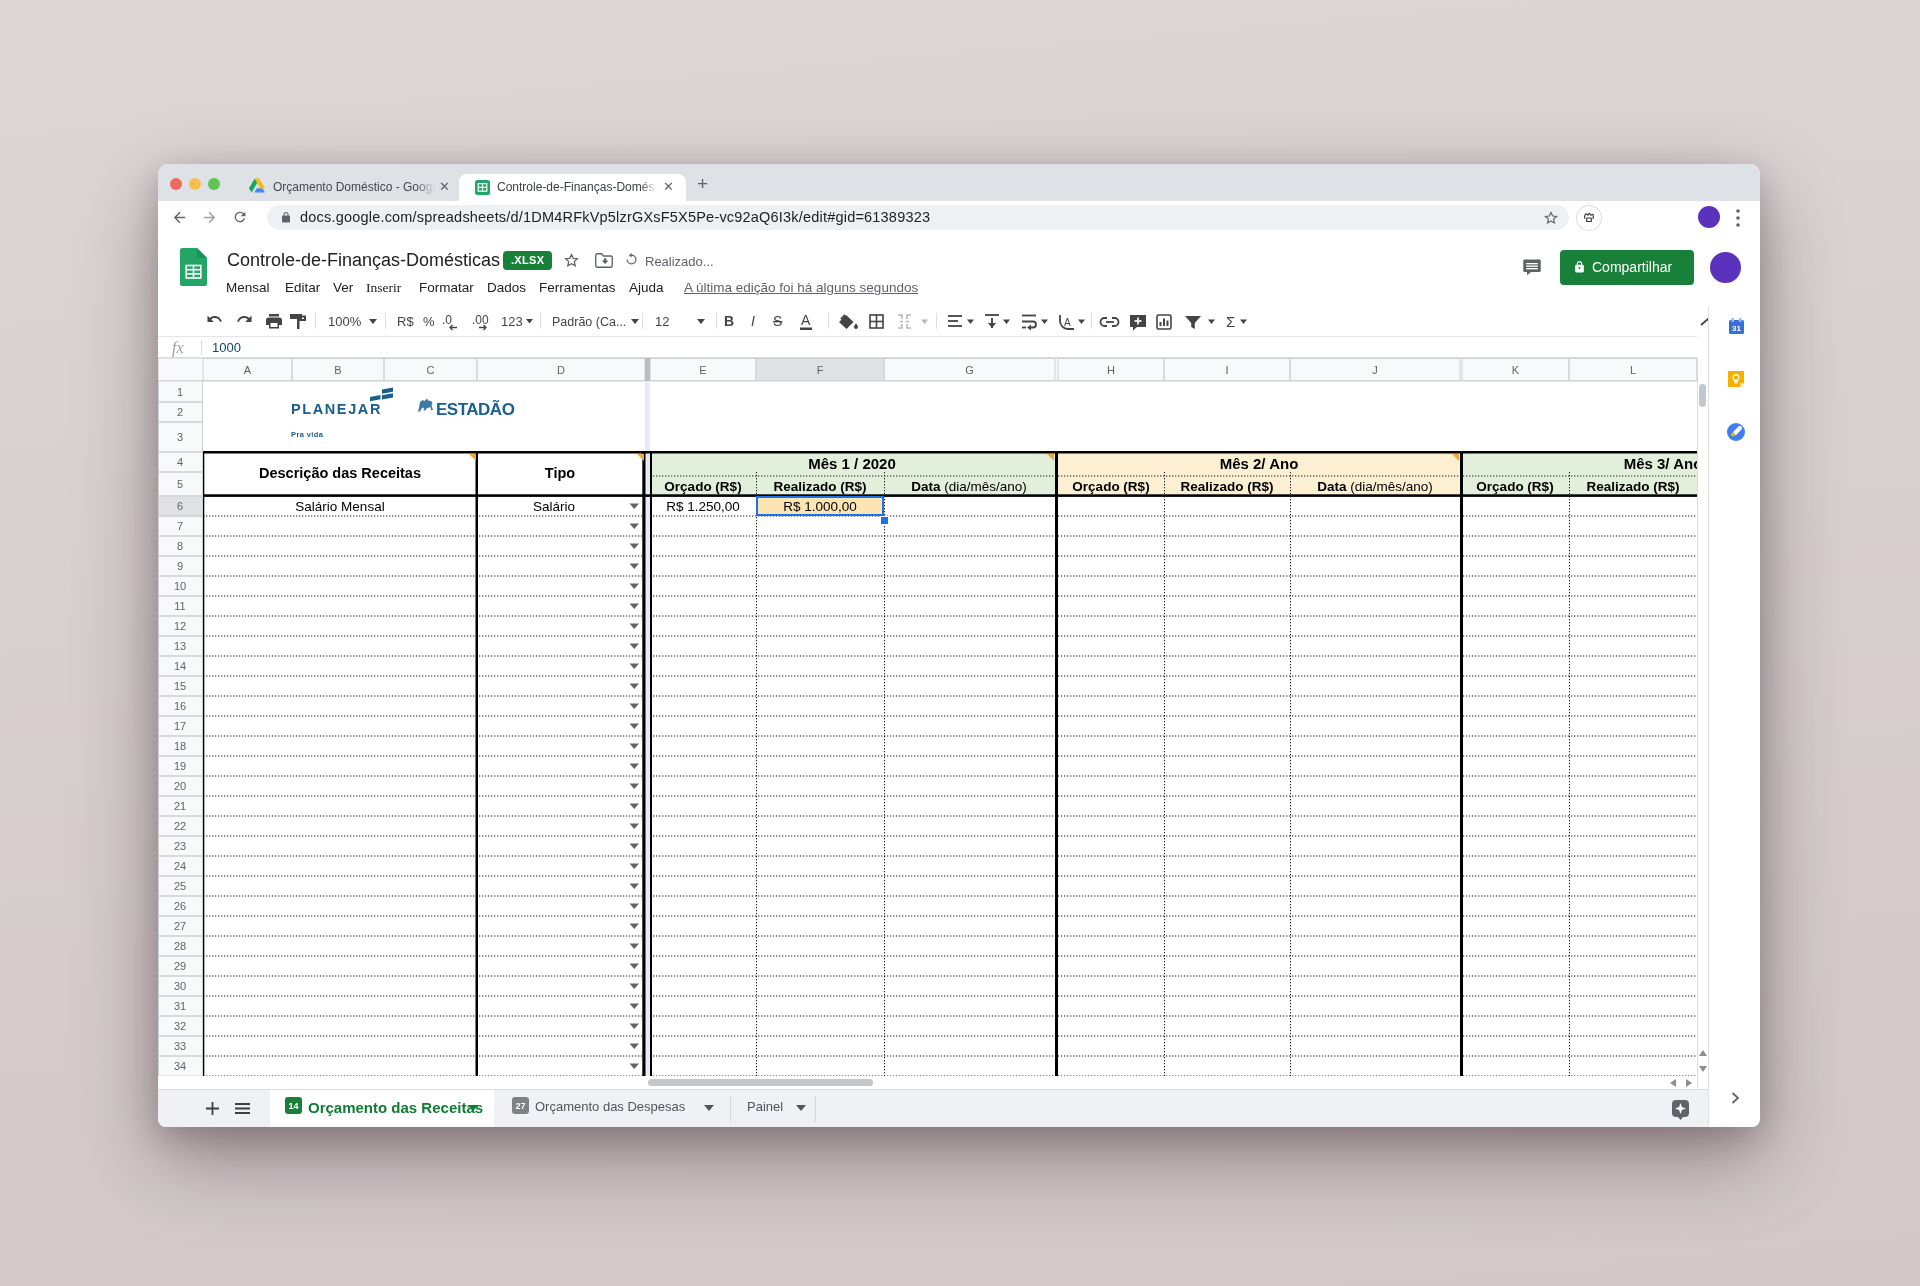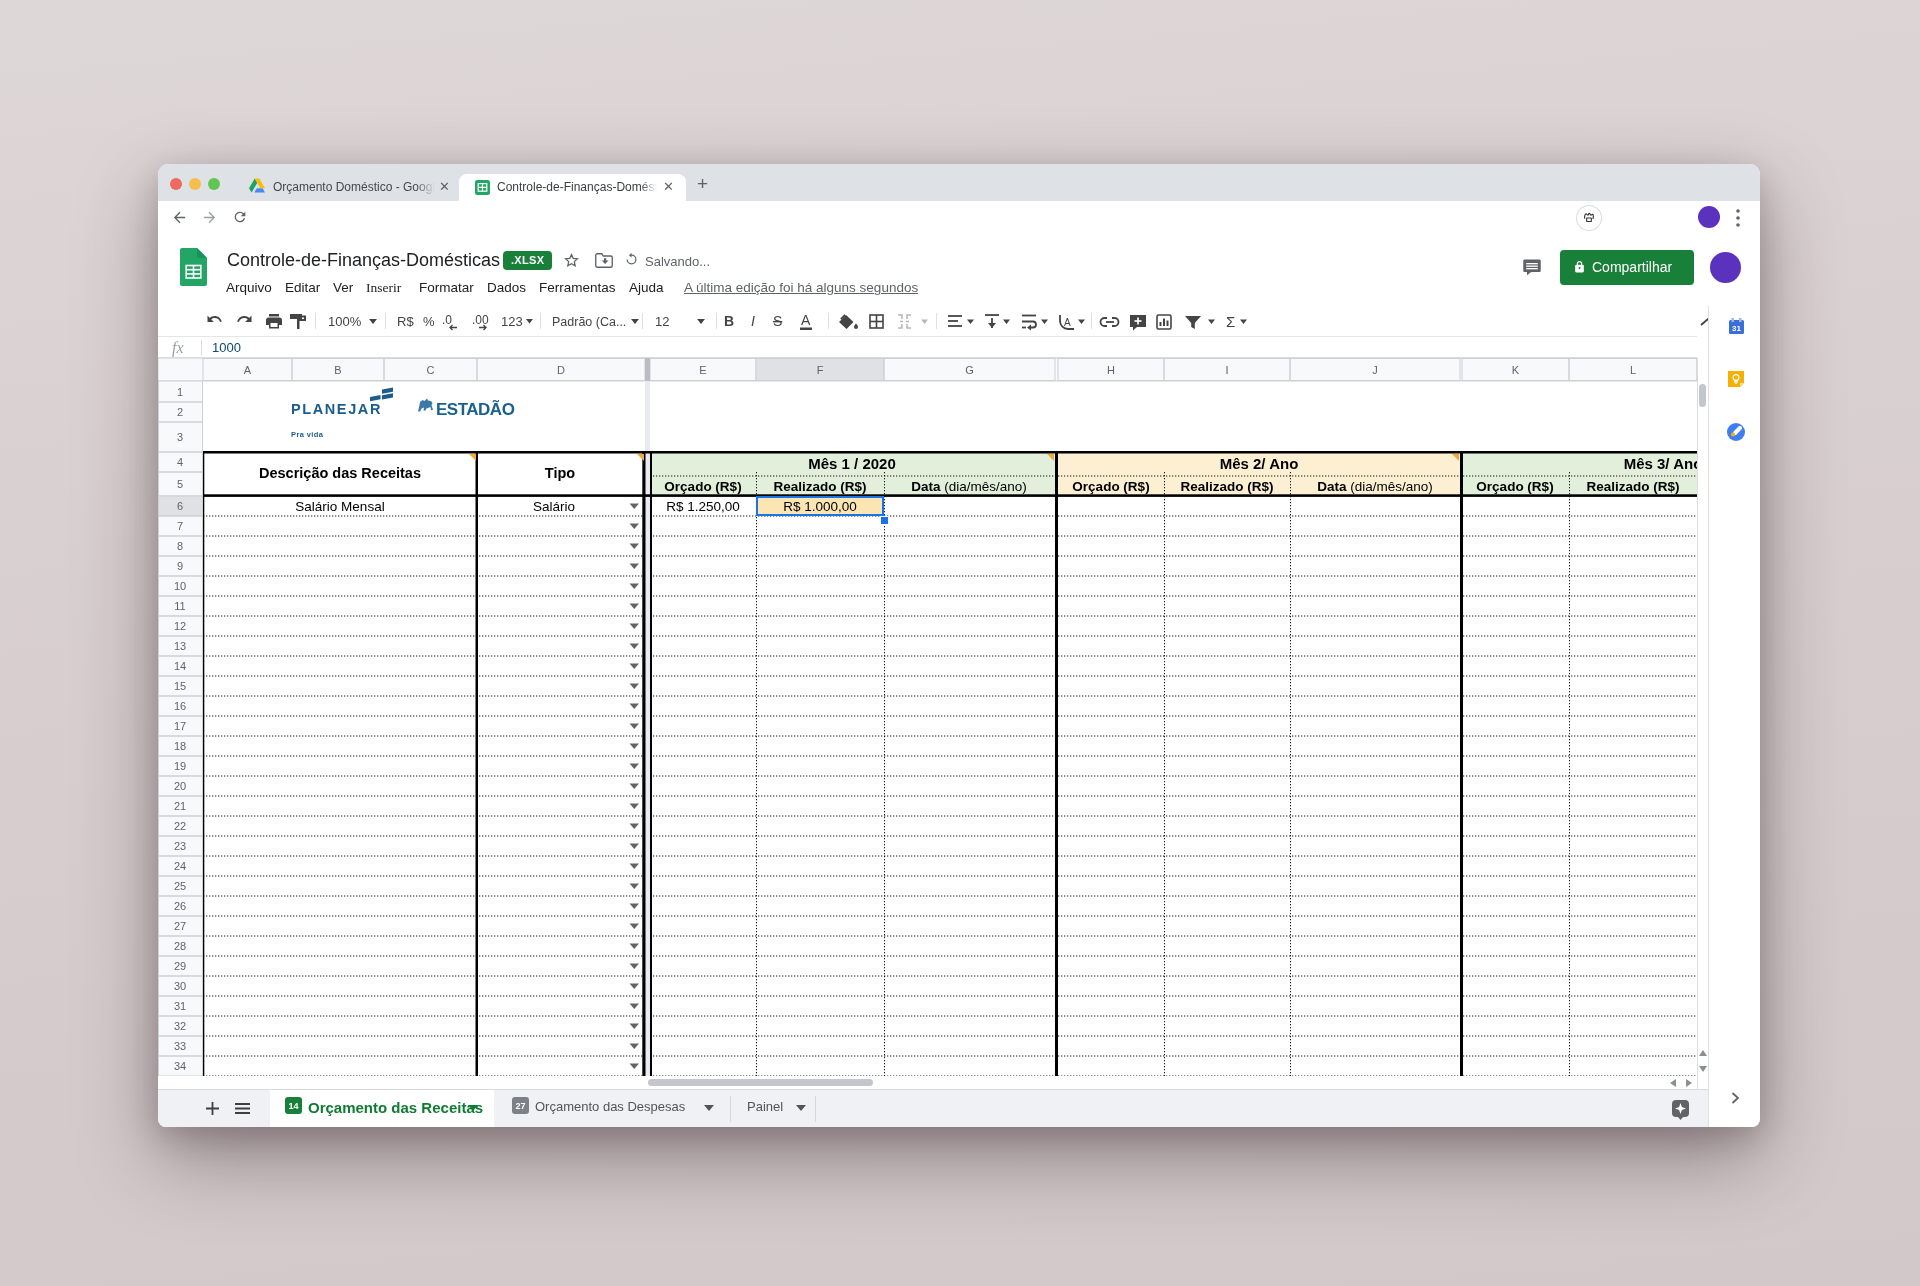--- a/index.html
+++ b/index.html
@@ -63,20 +63,29 @@
 <div id="addr">
  <svg class="abs" style="left:13px;top:8px" width="17" height="17" viewBox="0 0 24 24">
         <path fill="#5f6368" d="M20 11H7.8l5.6-5.6L12 4l-8 8 8 8 1.4-1.4L7.8 13H20v-2z"></path>
       </svg>
  <svg class="abs" style="left:43px;top:8px" width="17" height="17" viewBox="0 0 24 24">
         <path fill="#9aa0a6" d="M4 13h12.2l-5.6 5.6L12 20l8-8-8-8-1.4 1.4L16.2 11H4v2z"></path>
       </svg>
  <svg class="abs" style="left:74px;top:8px" width="16" height="16" viewBox="0 0 24 24">
         <path fill="#5f6368" d="M17.65 6.35A7.95 7.95 0 0 0 12 4a8 8 0 1 0 7.73 10h-2.08A6 6 0 1 1 12 6c1.66 0 3.14.69 4.22 1.78L13 11h7V4l-2.35 2.35z"></path>
       </svg>
+ <div id="omni">
+  <svg class="abs" style="left:13px;top:6px" width="12" height="13" viewBox="0 0 24 24">
+          <path fill="#5f6368" d="M18 8h-1V6A5 5 0 0 0 7 6v2H6a2 2 0 0 0-2 2v10a2 2 0 0 0 2 2h12a2 2 0 0 0 2-2V10a2 2 0 0 0-2-2zm-9-2a3 3 0 0 1 6 0v2H9V6z"></path>
+        </svg>
+  <div class="abs" style="left:33px;top:4px;font-size:14.5px;color:#202124;letter-spacing:0.2px;">docs.google.com/spreadsheets/d/1DM4RFkVp5lzrGXsF5X5Pe-vc92aQ6I3k/edit#gid=61389323</div>
+  <svg class="abs" style="left:1276px;top:5px" width="16" height="16" viewBox="0 0 24 24">
+          <path fill="none" stroke="#5f6368" stroke-width="1.8" d="M12 3.6l2.5 5.4 5.9.6-4.4 4 1.2 5.8L12 16.4l-5.2 3 1.2-5.8-4.4-4 5.9-.6z"></path>
+        </svg>
+ </div>
  <div class="abs" style="left:1419px;top:5px;width:24px;height:24px;border-radius:50%;background:#fff;box-shadow:0 0 0 1px #dadce0;"></div>
  <svg class="abs" style="left:1424px;top:10px" width="14" height="14" viewBox="0 0 24 24">
         <path fill="none" stroke="#333" stroke-width="2" d="M5 13c-1.5-2 0-8 2-8 1.5 0 1.5 2 3 2s1-3 2.5-3 1.5 3 3 3 1.7-2 3-1c1.6 1.3 1 6 0 7.5"></path>
         <rect x="8" y="12" width="8" height="6" rx="1" fill="none" stroke="#333" stroke-width="2"></rect>
       </svg>
  <div class="abs" style="left:1540px;top:5px;width:22px;height:22px;border-radius:50%;background:#5b32be;"></div>
  <svg class="abs" style="left:1578px;top:8px" width="4" height="18" viewBox="0 0 4 18">
         <circle cx="2" cy="2" r="1.8" fill="#5f6368"></circle>
         <circle cx="2" cy="9" r="1.8" fill="#5f6368"></circle>
         <circle cx="2" cy="16" r="1.8" fill="#5f6368"></circle>
@@ -98,22 +107,22 @@
  <svg class="abs" style="left:405px;top:18px" width="17" height="17" viewBox="0 0 24 24">
         <path fill="none" stroke="#5f6368" stroke-width="1.8" d="M12 3.6l2.5 5.4 5.9.6-4.4 4 1.2 5.8L12 16.4l-5.2 3 1.2-5.8-4.4-4 5.9-.6z"></path>
       </svg>
  <svg class="abs" style="left:437px;top:19px" width="18" height="15" viewBox="0 0 24 20">
         <path fill="none" stroke="#5f6368" stroke-width="1.8" d="M1 3 a2 2 0 0 1 2-2 h6 l2 3 h10 a2 2 0 0 1 2 2 v11 a2 2 0 0 1-2 2 H3 a2 2 0 0 1-2-2 Z"></path>
         <path fill="#5f6368" d="M12 7 v3 h-3 l4.5 4.5 L18 10 h-3 V7 Z"></path>
       </svg>
  <svg class="abs" style="left:466px;top:18px" width="15" height="15" viewBox="0 0 24 24">
         <path fill="#5f6368" d="M12 4V1L8 5l4 4V6a6 6 0 1 1-6 6H4a8 8 0 1 0 8-8z"></path>
       </svg>
- <div class="abs" style="left:487px;top:20px;font-size:13px;color:#5f6368;">Salvando...</div>
- <div class="menu" style="left:68px;">Arquivo</div>
+ <div class="abs" style="left:487px;top:20px;font-size:13px;color:#5f6368;">Realizado...</div>
+ <div class="menu" style="left:68px;">Mensal</div>
  <div class="menu" style="left:127px;">Editar</div>
  <div class="menu" style="left:175px;">Ver</div>
  <div class="menu" style="left:208px;font-family:Liberation Serif, serif;">Inserir</div>
  <div class="menu" style="left:261px;">Formatar</div>
  <div class="menu" style="left:329px;">Dados</div>
  <div class="menu" style="left:381px;">Ferramentas</div>
  <div class="menu" style="left:471px;">Ajuda</div>
  <div class="menu" style="left:526px;color:#5f6368;text-decoration:underline;">A última edição foi há alguns segundos</div>
  <svg class="abs" style="left:1364px;top:23px" width="20" height="20" viewBox="0 0 24 24">
         <path fill="#5f6368" d="M21 3H3a1.5 1.5 0 0 0-1.5 1.5v12A1.5 1.5 0 0 0 3 18h3v4l5-4h10a1.5 1.5 0 0 0 1.5-1.5v-12A1.5 1.5 0 0 0 21 3z"></path>

